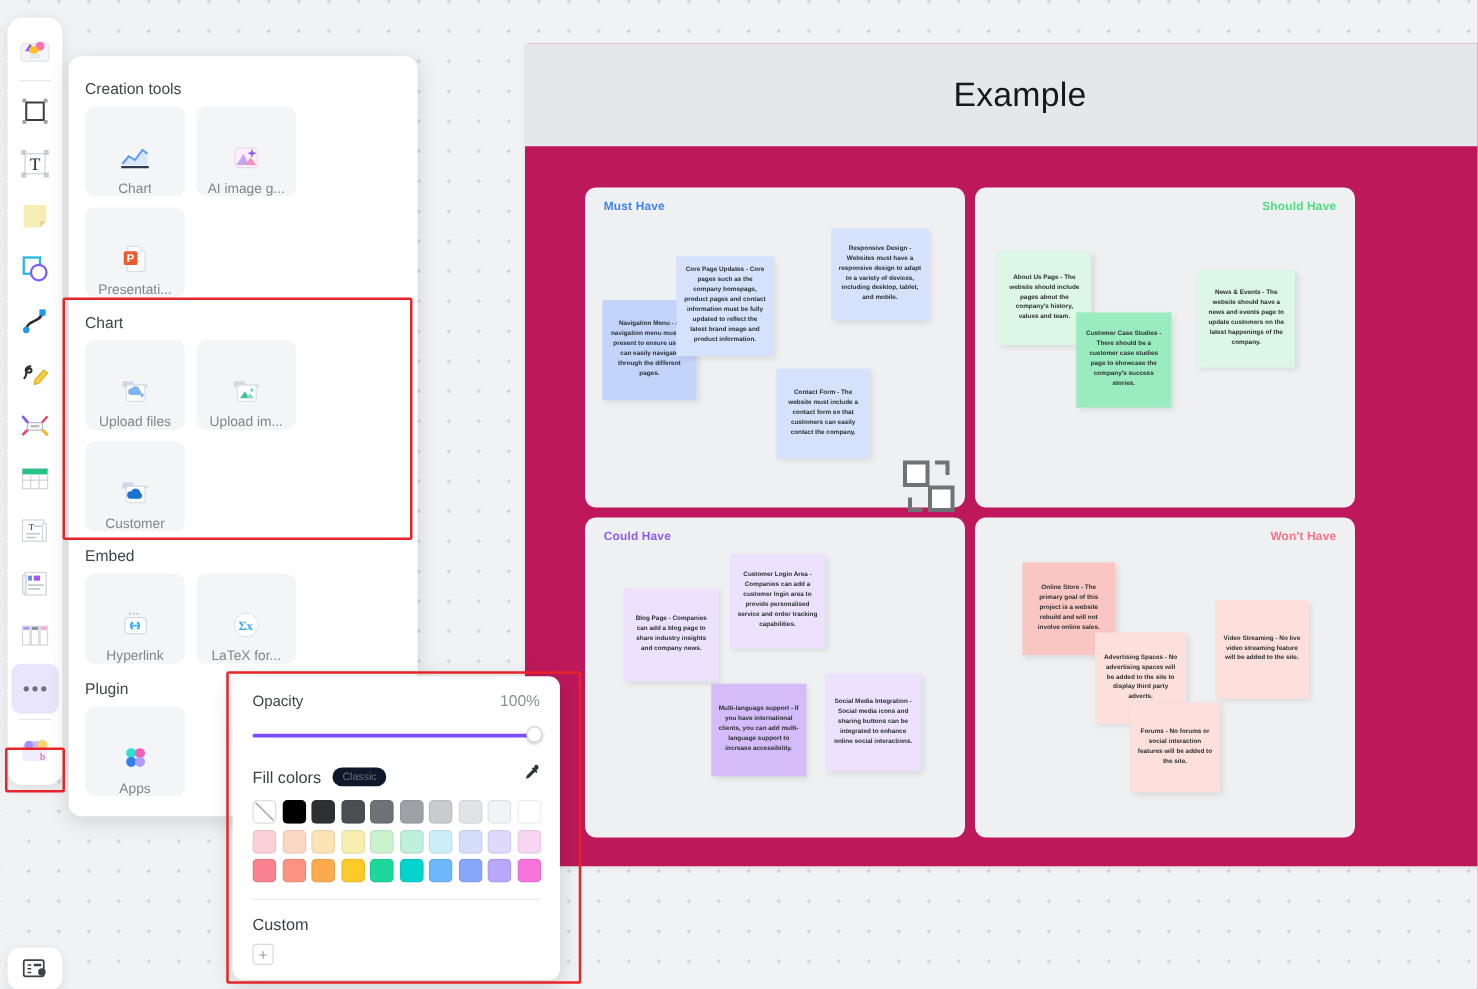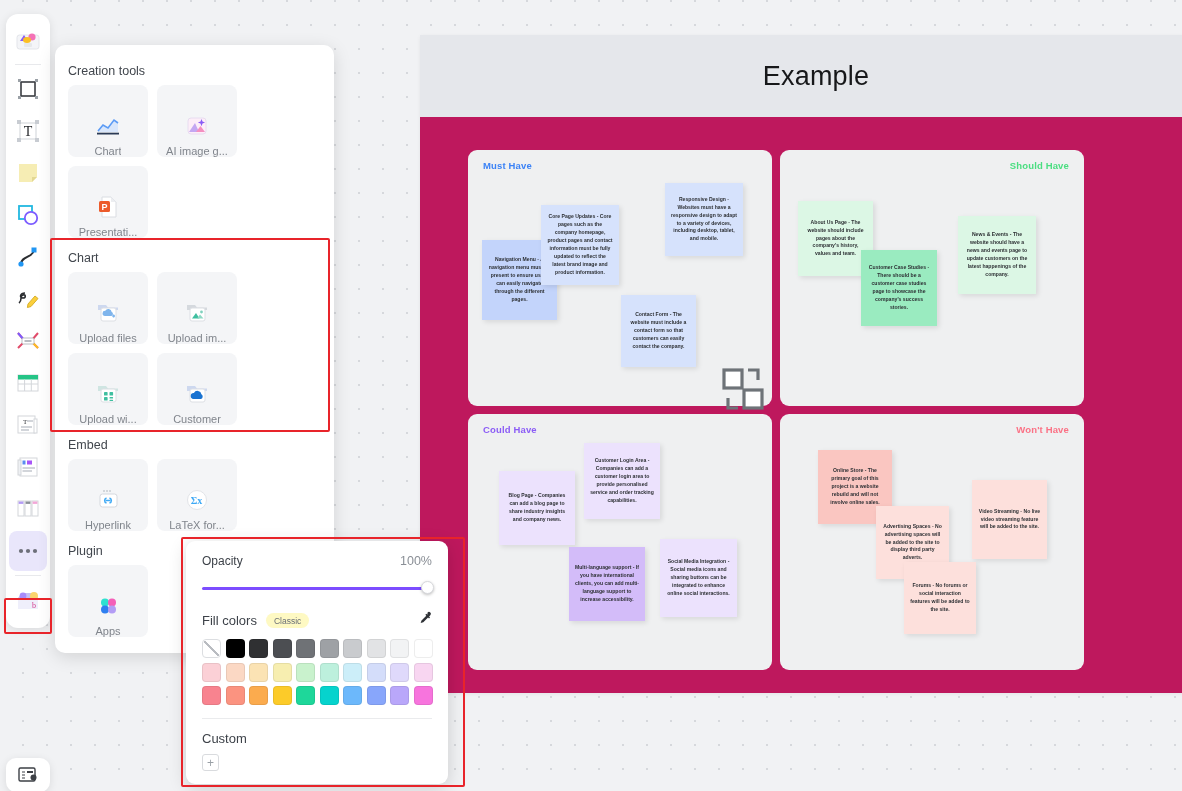--- a/index.html
+++ b/index.html
@@ -131,21 +131,21 @@
   .slider-wrap { position: relative; margin: 13px 0 0; height: 14px; }
   .slider-track { position: absolute; top: 6px; left: 0; right: 0; height: 3px; border-radius: 2px; background: #7c4dff; }
   .slider-knob {
     position: absolute; right: -2px; top: 0; width: 13px; height: 13px;
     background: #fff; border: 1px solid #d8d9dd; border-radius: 50%;
     box-shadow: 0 1px 3px rgba(0,0,0,.25); cursor: pointer;
   }
   .fill-head { display: flex; align-items: center; gap: 9px; margin-top: 16px; }
   .fill-title { font-size: 13px; color: #3d4249; }
   .chip {
-    font-size: 8.5px; color: #6a6f77; background: #fef9c3;
+    font-size: 8.5px; color: #6a6f77; background: #0f172a;
     padding: 2.5px 8px; border-radius: 9px; cursor: pointer;
   }
   .swatches { margin-top: 9px; display: grid; grid-template-columns: repeat(10, 1fr); gap: 4.5px; }
   .sw { width: 19px; height: 19px; border-radius: 4px; cursor: pointer; border: 1px solid rgba(0,0,0,.07); }
   .sw.none { background: #fff; position: relative; border-color: #dcdee1; }
   .sw.none::after {
     content: ""; position: absolute; left: 1px; top: 1px; right: 1px; bottom: 1px;
     background: linear-gradient(to top right, transparent 46%, #b9bcc1 46%, #b9bcc1 54%, transparent 54%);
   }
   .divider { height: 1px; background: #eaebed; margin: 13px 0 0; }
@@ -396,36 +396,20 @@
         <div class="tile-icon">
           <svg width="26" height="24" viewBox="0 0 26 24">
             <path d="M3 4 h8 l2 2.5 h10 V9 H3z" fill="#d5d9de"></path>
             <rect x="6" y="7" width="15" height="13" rx="2" fill="#fff" stroke="#dcdfe4"></rect>
             <path d="M8 17.5 L12 12 L15.5 17.5z" fill="#3fbfa0"></path>
             <path d="M13 17.5 L16 13.5 L19.5 17.5z" fill="#8fd9c5"></path>
             <circle cx="17.5" cy="11" r="1.4" fill="#7fd1bd"></circle>
           </svg>
         </div>
         <div class="tile-label">Upload im...</div>
-      </div>
-      <div class="tile">
-        <div class="tile-icon">
-          <svg width="26" height="24" viewBox="0 0 26 24">
-            <path d="M3 4 h8 l2 2.5 h10 V9 H3z" fill="#cfe5e2"></path>
-            <rect x="6" y="7" width="15" height="13" rx="2" fill="#fff" stroke="#dcdfe4"></rect>
-            <g fill="#3fbfa0">
-                <rect x="9" y="10" width="3.6" height="3.6" rx=".7"></rect>
-                <rect x="14.5" y="10" width="3.6" height="3.6" rx=".7"></rect>
-                <rect x="9" y="15" width="3.6" height="3.6" rx=".7"></rect>
-                <rect x="14.5" y="15" width="3.6" height="1.6" rx=".6"></rect>
-                <rect x="14.5" y="17.8" width="3.6" height="1.3" rx=".5"></rect>
-              </g>
-          </svg>
-        </div>
-        <div class="tile-label">Upload wi...</div>
       </div>
       <div class="tile">
         <div class="tile-icon">
           <svg width="26" height="24" viewBox="0 0 26 24">
             <path d="M3 4 h8 l2 2.5 h10 V9 H3z" fill="#cdd8ef"></path>
             <rect x="6" y="7" width="15" height="13" rx="2" fill="#fff" stroke="#dcdfe4"></rect>
             <path d="M9.5 17 a3 3 0 0 1 .4-6 4 4 0 0 1 7.5 1.3 2.6 2.6 0 0 1 -.4 4.7z" fill="#1a73d1"></path>
           </svg>
         </div>
         <div class="tile-label">Customer</div>

